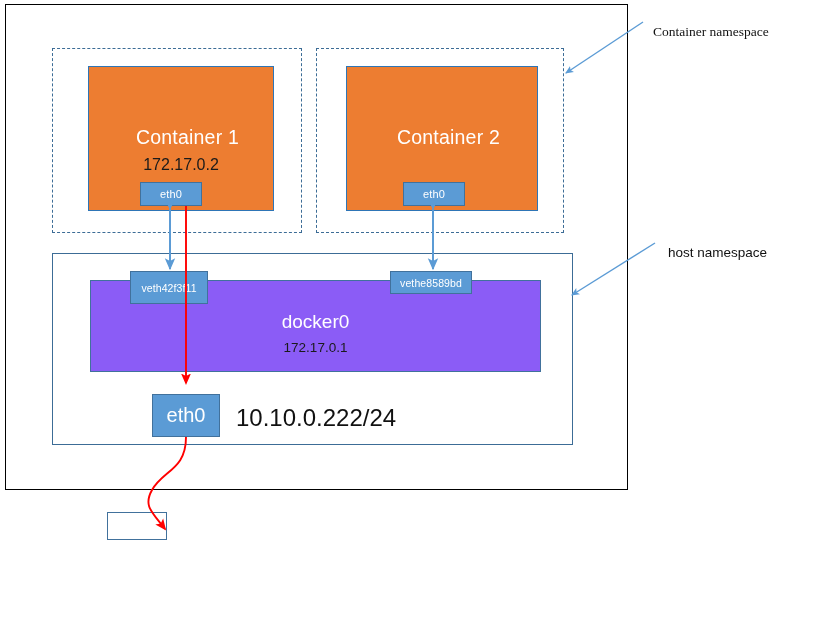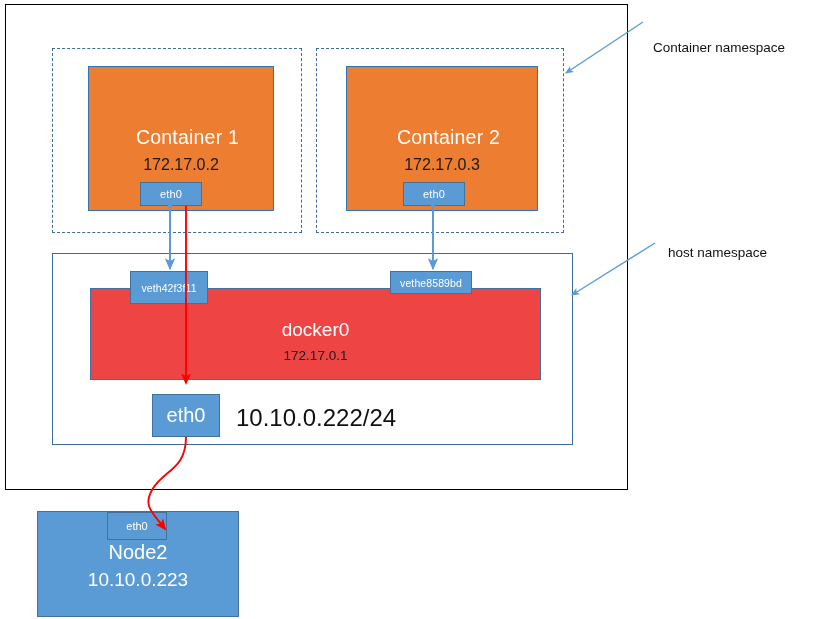--- a/index.html
+++ b/index.html
@@ -85,23 +85,23 @@
     font-size: 11px;
     letter-spacing: 0.1px;
   }
   #iface-c1-eth0 { left: 140px; top: 182px; width: 62px; height: 24px; }
   #iface-c2-eth0 { left: 403px; top: 182px; width: 62px; height: 24px; }
   #iface-veth1 { left: 130px; top: 271px; width: 78px; height: 33px; font-size: 10.5px; }
   #iface-veth2 { left: 390px; top: 271px; width: 82px; height: 23px; font-size: 10.5px; }
 
   
   #docker0-box {
-    left: 90px; top: 288px;
+    left: 90px; top: 280px;
     width: 451px; height: 92px;
-    background: #ef4444;
+    background: #8b5cf6;
     border: 1.2px solid #41719C;
   }
   #docker0-title {
     position: absolute; left: 0; right: 0; top: 30px;
     text-align: center; color: #ffffff; font-size: 19px;
   }
   #docker0-ip {
     position: absolute; left: 0; right: 0; top: 59px;
     text-align: center; color: #1a1a1a; font-size: 13.5px;
   }
@@ -135,21 +135,21 @@
   }
   #node2-ip {
     position: absolute; left: 0; right: 0; top: 57px;
     text-align: center; color: #ffffff; font-size: 19px;
   }
 
   
   .callout-label {
     font-size: 13.5px; color: #111111; white-space: nowrap;
   }
-  #callout-container-ns { left: 653px; top: 40px; }
+  #callout-container-ns { left: 653px; top: 24px; font-family: Liberation Serif, serif; }
   #callout-host-ns { left: 668px; top: 245px; }
 
   
   #overlay {
     position: absolute; left: 0; top: 0;
     width: 829px; height: 619px;
     pointer-events: none;
   }
 </style>
 </head>
@@ -166,39 +166,34 @@
   <div class="abs" id="host-ns-frame"></div>
 
   <div class="abs container-box" id="container-box-1">
     <div class="container-title" id="container-title-1">Container 1</div>
     <div class="container-ip" id="container-ip-1">172.17.0.2</div>
   </div>
   <div class="abs iface-chip" id="iface-c1-eth0">eth0</div>
 
   <div class="abs container-box" id="container-box-2">
     <div class="container-title" id="container-title-2">Container 2</div>
-    <div class="container-ip" id="container-ip-2">172.17.0.3</div>
   </div>
   <div class="abs iface-chip" id="iface-c2-eth0">eth0</div>
 
   <div class="abs" id="docker0-box">
     <div id="docker0-title">docker0</div>
     <div id="docker0-ip">172.17.0.1</div>
   </div>
 
   <div class="abs iface-chip" id="iface-veth1">veth42f3f11</div>
   <div class="abs iface-chip" id="iface-veth2">vethe8589bd</div>
 
   <div class="abs" id="iface-host-eth0">eth0</div>
   <div class="abs" id="host-ip-label">10.10.0.222/24</div>
 
-  <div class="abs" id="node2-box">
-    <div id="node2-title">Node2</div>
-    <div id="node2-ip">10.10.0.223</div>
-  </div>
   <div class="abs" id="node2-eth0">eth0</div>
 
   <div class="abs callout-label" id="callout-container-ns">Container namespace</div>
   <div class="abs callout-label" id="callout-host-ns">host namespace</div>
 
   <svg id="overlay" viewBox="0 0 829 619" xmlns="http://www.w3.org/2000/svg">
     <defs>
       <marker id="arrow-blue-end" markerWidth="7" markerHeight="7" refX="5.4" refY="3" orient="auto" markerUnits="strokeWidth">
         <path d="M0,0.4 L6,3 L0,5.6 L1.4,3 Z" fill="#5B9BD5"></path>
       </marker>

